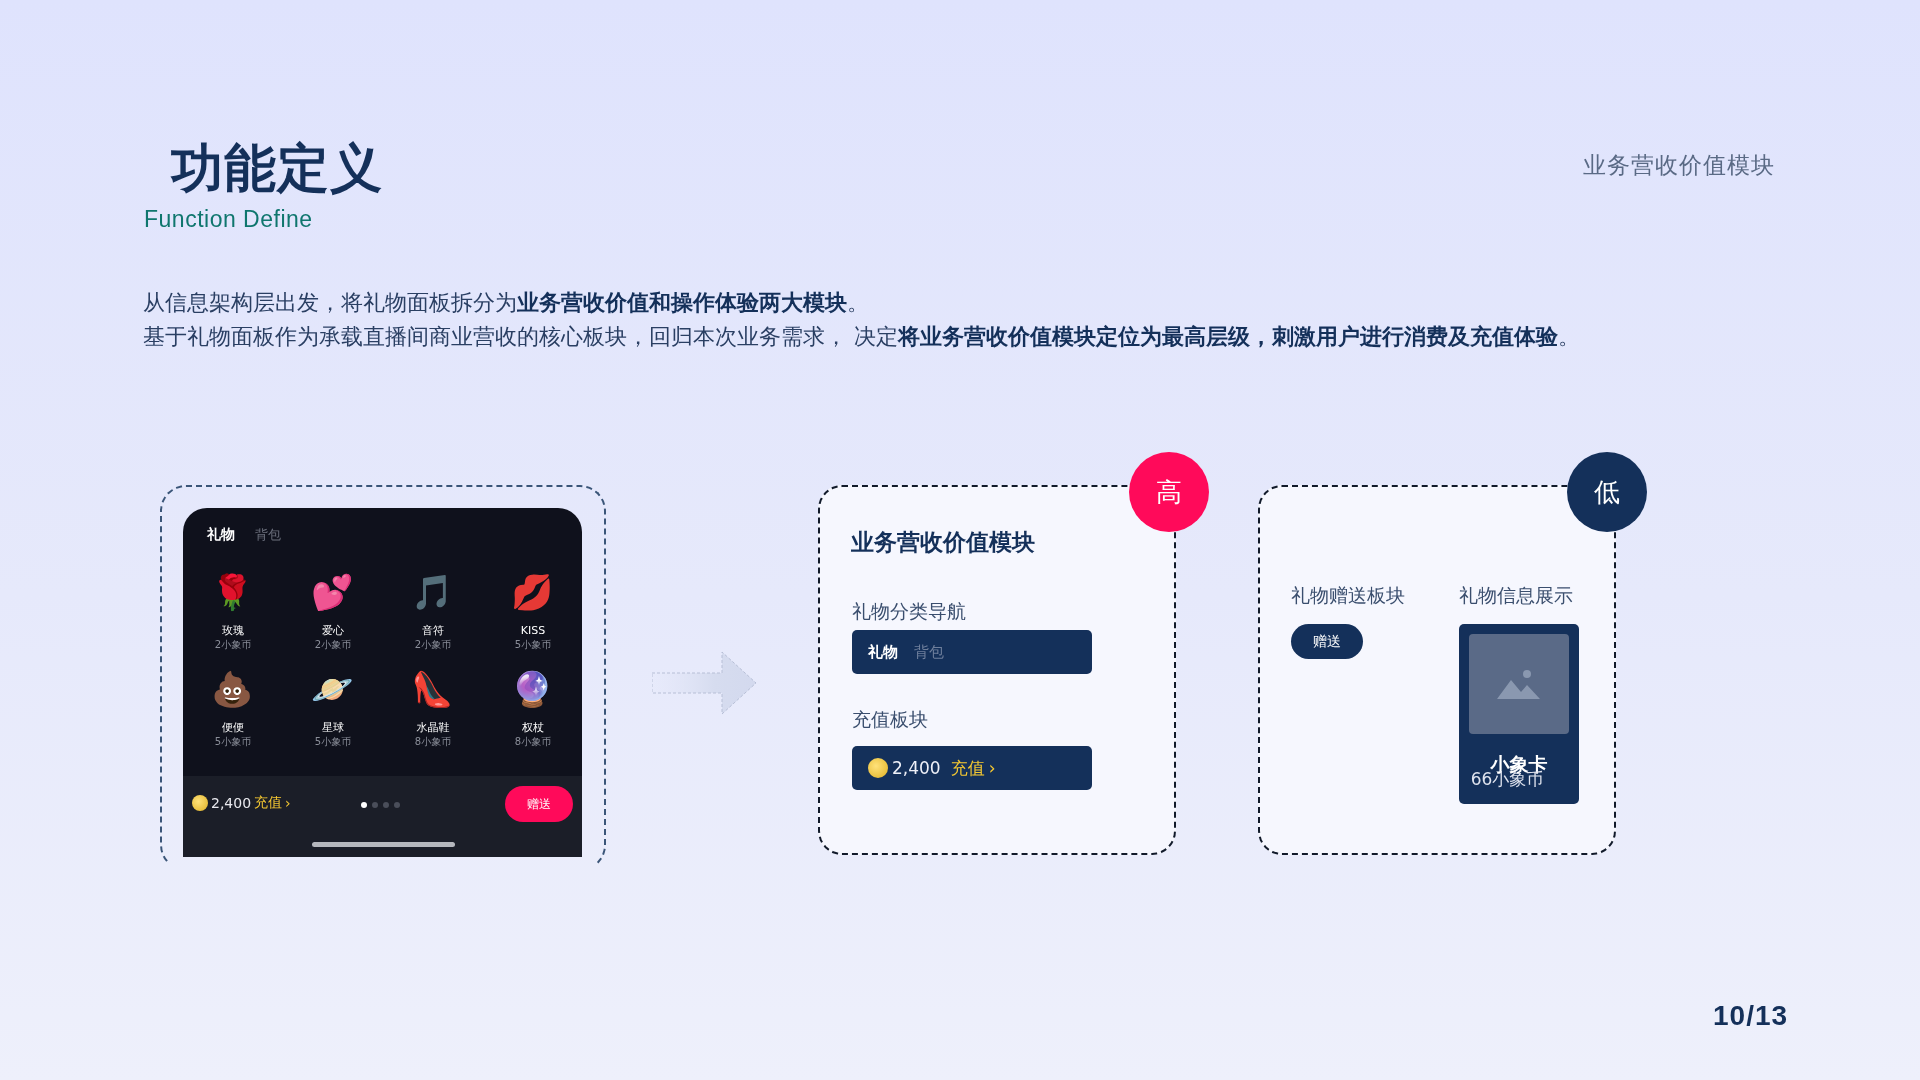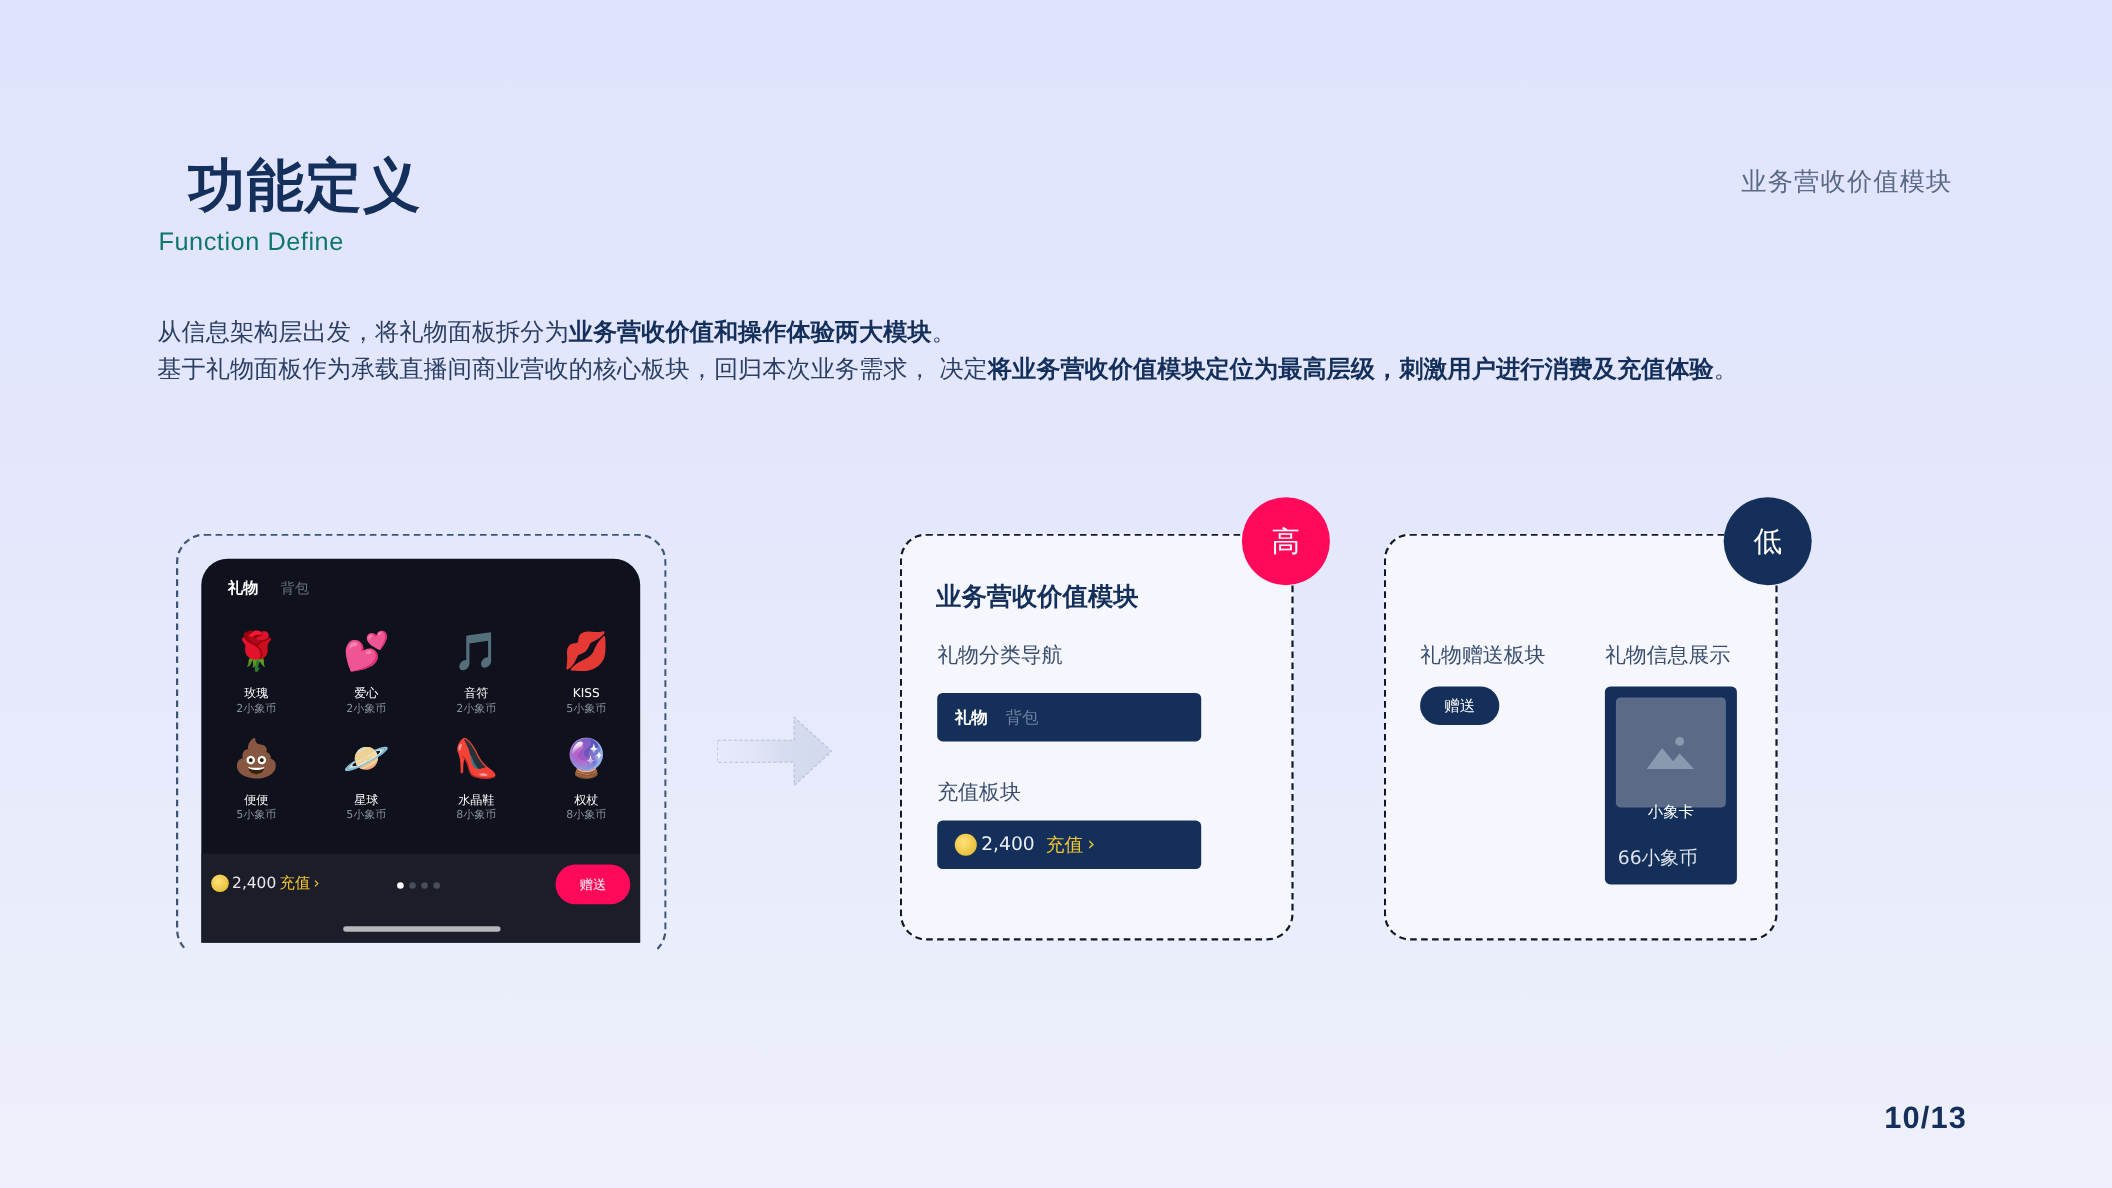--- a/index.html
+++ b/index.html
@@ -54,21 +54,21 @@
   .card-label { position: absolute; font-size: 19px; color: #3a4e6e; white-space: nowrap; }
   .nav-bar { position: absolute; left: 32px; top: 143px; width: 240px; height: 44px; background: #14305a; border-radius: 5px; display: flex; align-items: center; gap: 16px; padding-left: 16px; }
   .nav-bar .a { color: #fff; font-size: 15px; font-weight: bold; }
   .nav-bar .i { color: #6f7f9c; font-size: 15px; }
   .recharge-bar { position: absolute; left: 32px; top: 259px; width: 240px; height: 44px; background: #14305a; border-radius: 5px; display: flex; align-items: center; gap: 4px; padding-left: 16px; font-size: 17px; color: #eef0f8; }
   .recharge-bar .y { color: #f5c831; }
   .coin-lg { width: 20px; height: 20px; }
   .send-pill { position: absolute; left: 31px; top: 137px; width: 72px; height: 35px; border-radius: 18px; background: #14305a; color: #fff; font-size: 14px; display: flex; align-items: center; justify-content: center; }
   .info-card { position: absolute; left: 199px; top: 137px; width: 120px; height: 180px; background: #14305a; border-radius: 5px; }
   .info-img { position: absolute; left: 10px; top: 10px; width: 100px; height: 100px; background: #5a6a87; border-radius: 4px; display: flex; align-items: center; justify-content: center; }
-  .info-name { position: absolute; left: 0; top: 106px; width: 120px; text-align: center; color: #fff; font-size: 14px; font-weight: normal; }
+  .info-name { position: absolute; left: 0; top: 128px; width: 120px; text-align: center; color: #fff; font-size: 19px; font-weight: bold; }
   .info-price { position: absolute; left: 0; top: 144px; width: 96px; text-align: center; color: #dfe3ee; font-size: 17px; }
 </style>
 </head>
 <body>
 
 <div class="abs title">功能定义</div>
 <div class="abs title-en">Function Define</div>
 <div class="abs deck-name">业务营收价值模块</div>
 
 <div class="abs para">
@@ -148,21 +148,21 @@
       <stop offset="0" stop-color="#dfe3f5" stop-opacity="0"></stop>
       <stop offset="0.6" stop-color="#d6dcef"></stop>
       <stop offset="1" stop-color="#d3d9ee"></stop>
     </linearGradient>
   </defs>
   <path d="M0 23 H70 V2 L104 33 L70 64 V43 H0 Z" fill="url(#ag)" stroke="#b7bfd6" stroke-width="1" stroke-dasharray="3 2"></path>
 </svg>
 
 <div class="abs card card-mid">
   <div class="card-title">业务营收价值模块</div>
-  <div class="card-label" style="left:32px; top:96px;">礼物分类导航</div>
+  <div class="card-label" style="left:32px; top:112px;">礼物分类导航</div>
   <div class="nav-bar">
     <span class="a">礼物</span>
     <span class="i">背包</span>
   </div>
   <div class="card-label" style="left:32px; top:220px;">充值板块</div>
   <div class="recharge-bar">
     <span class="coin coin-lg"></span>
     <span>2,400</span>
     <span class="y" style="margin-left:6px;">充值</span>
     <span class="y">›</span>

